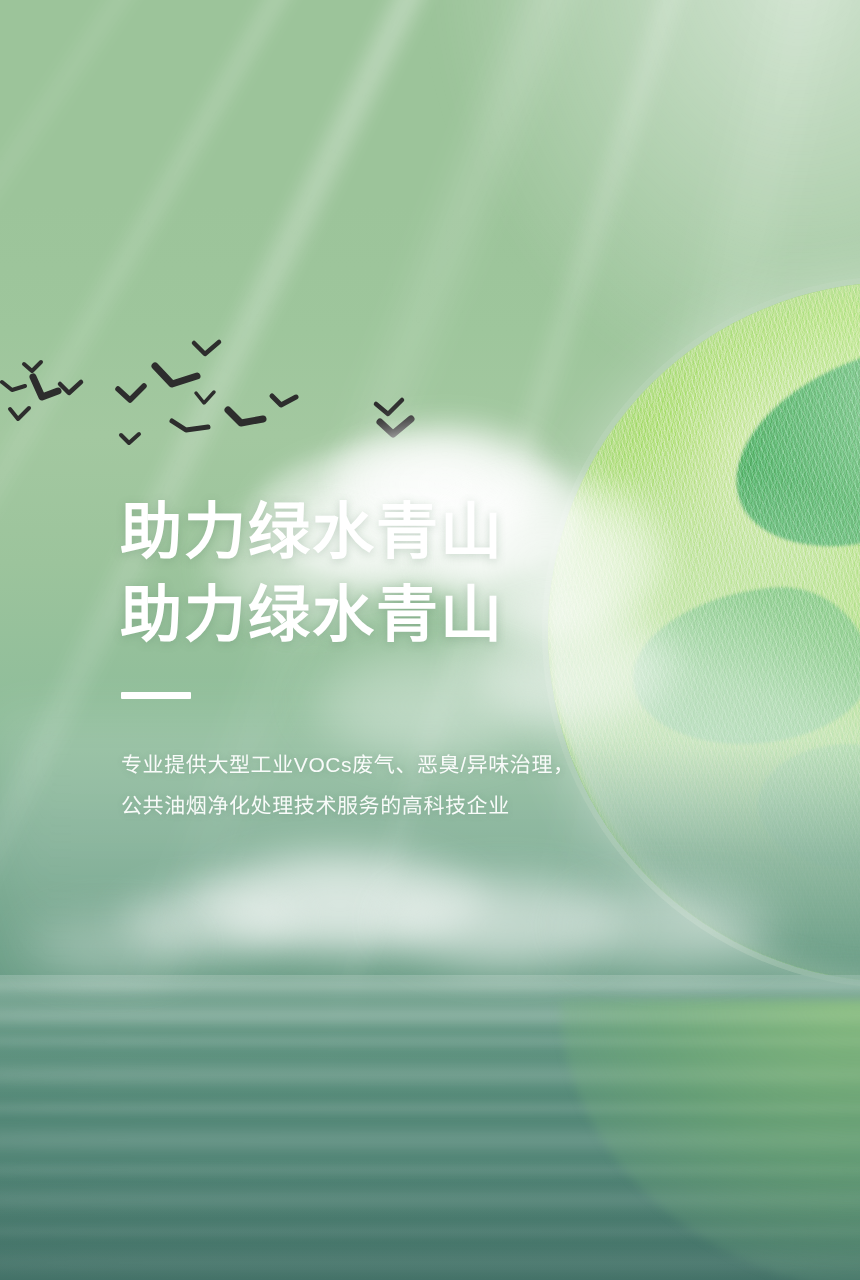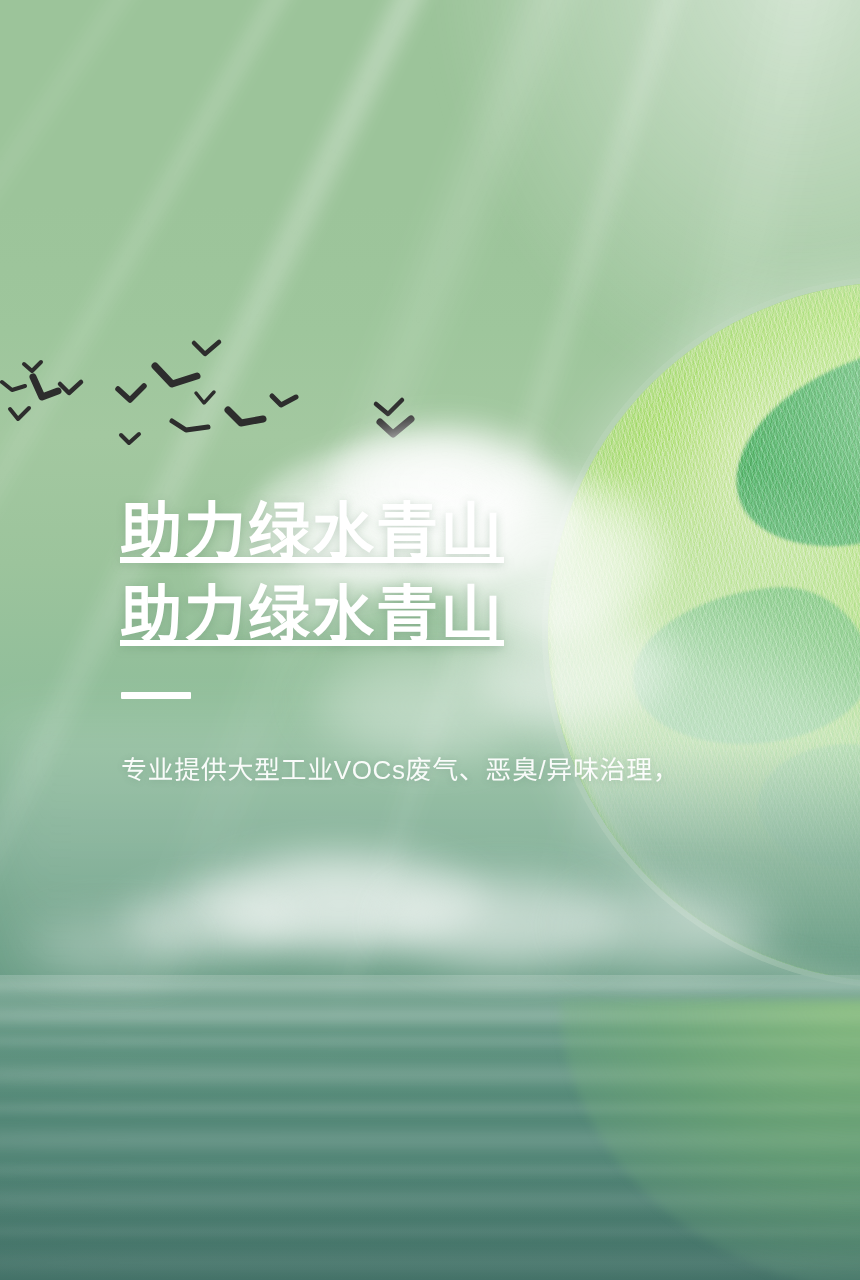--- a/index.html
+++ b/index.html
@@ -198,31 +198,31 @@
   .copy{position:absolute;left:120px;top:490px;width:560px;}
   .headline{
     color:#ffffff;
     font-weight:700;
     font-size:62px;
     line-height:1.34;
     letter-spacing:2px;
     text-shadow:0 2px 10px rgba(90,130,100,.30);
     margin:0;
   }
-  .headline .hl-line{display:block;white-space:nowrap;text-decoration:underline;}
+  .headline .hl-line{display:block;white-space:nowrap;}
   .rule{
     margin:36px 0 0 1px;
     width:70px;height:7px;
     background:#ffffff;
     border-radius:1px;
   }
   .sub{
     margin:46px 0 0 1px;
     color:rgba(255,255,255,.94);
-    font-size:26px;
+    font-size:21px;
     line-height:1.95;
     letter-spacing:.6px;
     text-shadow:0 1px 6px rgba(80,120,95,.25);
   }
   .sub .sub-line{display:block;white-space:nowrap;}
 </style>
 </head>
 <body>
 
 <div class="poster">
@@ -312,16 +312,17 @@
   <div class="cloud cl-k"></div>
 
   <div class="copy">
     <h1 class="headline">
       <span class="hl-line">助力绿水青山</span>
       <span class="hl-line">助力绿水青山</span>
     </h1>
     <div class="rule"></div>
     <p class="sub">
       <span class="sub-line">专业提供大型工业VOCs废气、恶臭/异味治理，</span>
+      <span class="sub-line">公共油烟净化处理技术服务的高科技企业</span>
     </p>
   </div>
 
 </div>
 
 </body></html>

